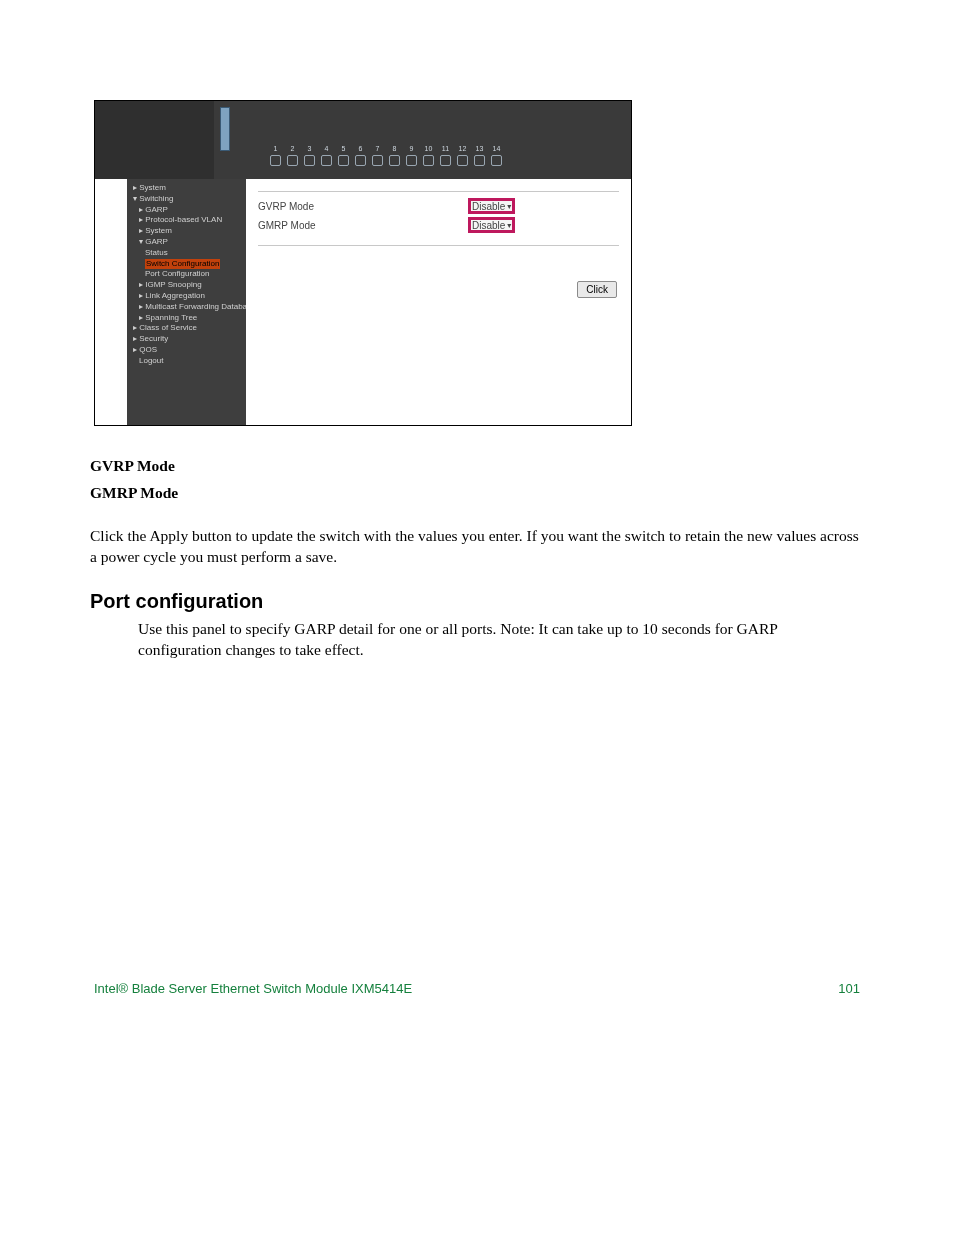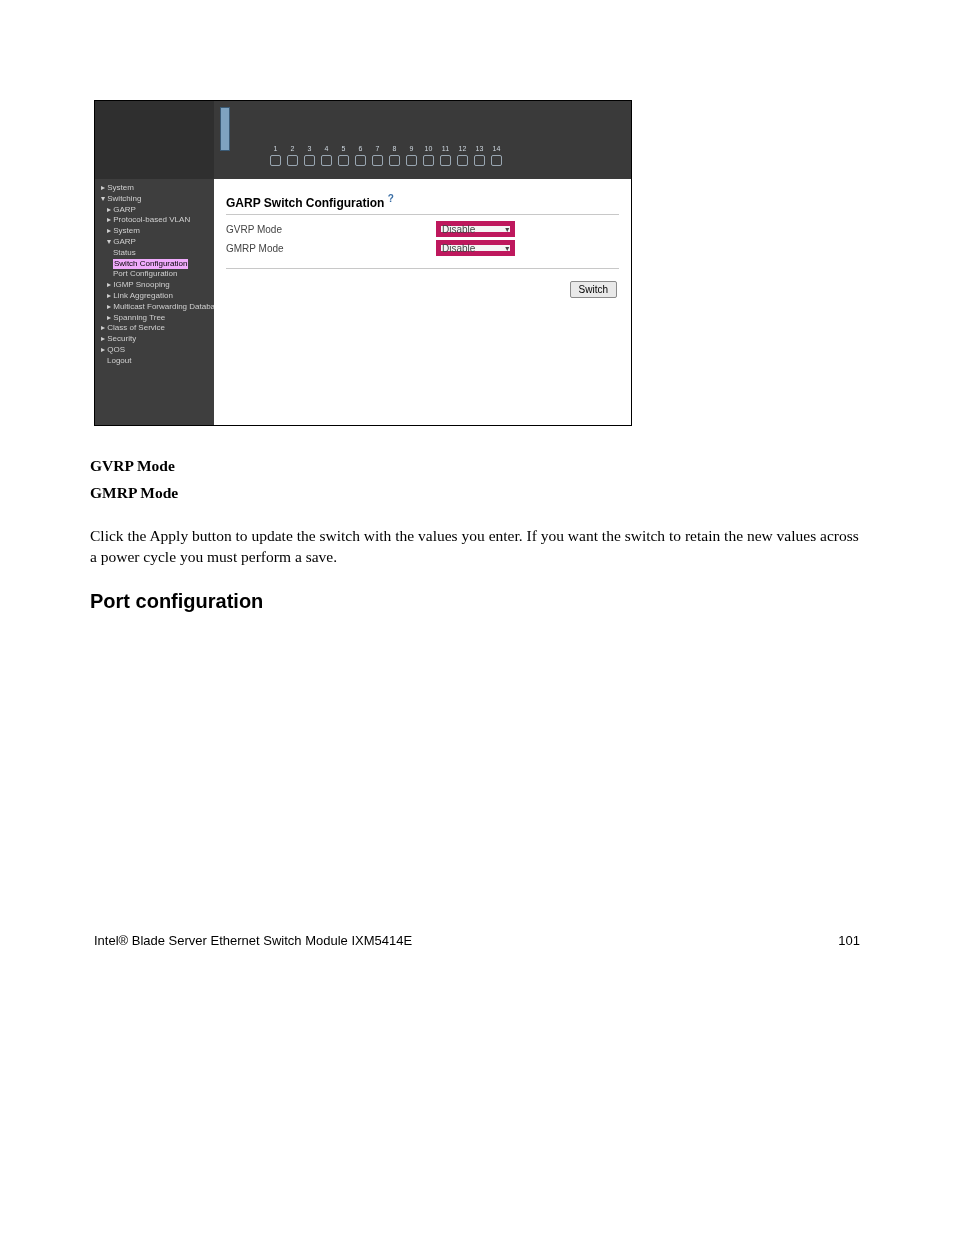--- a/index.html
+++ b/index.html
@@ -72,27 +72,28 @@
     display: flex;
     height: 246px;
   }
   .ss-nav {
     width: 119px;
     background: #3e3e3e;
     color: #d0d0d0;
     font: 8px Arial, sans-serif;
     padding: 4px 2px 16px 6px;
     line-height: 1.35;
+    margin-left: 32px;
   }
   .ss-nav .item { white-space: nowrap; }
   .ss-nav .i1 { padding-left: 6px; }
   .ss-nav .i2 { padding-left: 12px; }
   .ss-nav .sel {
     display: inline-block;
-    background: #f0abfc;
+    background: #c2410c;
     color: #000;
     padding: 0 1px;
   }
   .ss-main {
     flex: 1;
     background: #fff;
     padding: 8px 12px 8px 12px;
     font: 10px Arial, sans-serif;
     color: #444;
     position: relative;
@@ -114,26 +115,25 @@
   }
   .ss-row {
     display: flex;
     margin: 3px 0;
     align-items: center;
   }
   .ss-label { width: 210px; }
   .ss-select {
     font: 10px Arial, sans-serif;
     height: 16px;
-    border: 5px solid #be185d;
+    border: 3px solid #be185d;
     background: #f5f5f5;
     padding: 0 1px;
     display: inline-flex;
     align-items: center;
-    gap: 28px;
   }
   .ss-caret { margin-left: 2px; font-size: 8px; }
   .ss-apply {
     position: absolute;
     right: 14px;
     top: 102px;
     font: 10px Arial, sans-serif;
     padding: 2px 8px;
     background: #e9e9e9;
     border: 1px solid #8a8a8a;
@@ -162,21 +162,21 @@
   }
   .sec-body {
     margin-left: 48px;
     font-size: 15.5px;
     line-height: 1.35;
   }
   .footer {
     display: flex;
     justify-content: space-between;
     font: 13px Arial, Helvetica, sans-serif;
-    color: #000000;
+    color: #15803d;
     margin-top: 320px;
     padding: 0 4px;
   }
   .footer .pagenum { font-weight: normal; }
 </style>
 </head>
 <body>
 
 <div class="page">
 
@@ -235,55 +235,52 @@
         <div class="item i1">▸ <span>Link Aggregation</span></div>
         <div class="item i1">▸ <span>Multicast Forwarding Database</span></div>
         <div class="item i1">▸ <span>Spanning Tree</span></div>
         <div class="item">▸ <span>Class of Service</span></div>
         <div class="item">▸ <span>Security</span></div>
         <div class="item">▸ <span>QOS</span></div>
         <div class="item i1"><span>Logout</span></div>
       </div>
 
       <div class="ss-main">
-        <div class="ss-title">
-          <span>GARP Switch Configuration</span>
-          <span class="q">?</span>
-        </div>
         <hr class="ss-hr">
 
         <div class="ss-row">
           <span class="ss-label">GVRP Mode</span>
           <span class="ss-select">
             <span>Disable</span>
               <span class="ss-caret">▾</span>
           </span>
         </div>
         <div class="ss-row">
           <span class="ss-label">GMRP Mode</span>
           <span class="ss-select">
             <span>Disable</span>
               <span class="ss-caret">▾</span>
           </span>
         </div>
 
         <hr class="ss-hr" style="margin-top:12px">
 
-        <button class="ss-apply">Switch</button>
+        <button class="ss-apply">Click</button>
       </div>
     </div>
   </div>
 
   <div class="doc-dl">
     <div class="doc-term">GVRP Mode</div>
     <div class="doc-term">GMRP Mode</div>
   </div>
 
   <p class="doc-para">Click the Apply button to update the switch with the values you enter. If you want the switch to retain the new values across a power cycle you must perform a save.</p>
 
   <h2 class="sec-heading">Port configuration</h2>
+  <div class="sec-body">Use this panel to specify GARP detail for one or all ports. Note: It can take up to 10 seconds for GARP configuration changes to take effect.</div>
 
   <div class="footer">
     <span>Intel® Blade Server Ethernet Switch Module IXM5414E</span>
     <span class="pagenum">101</span>
   </div>
 
 </div>
 
 </body></html>

